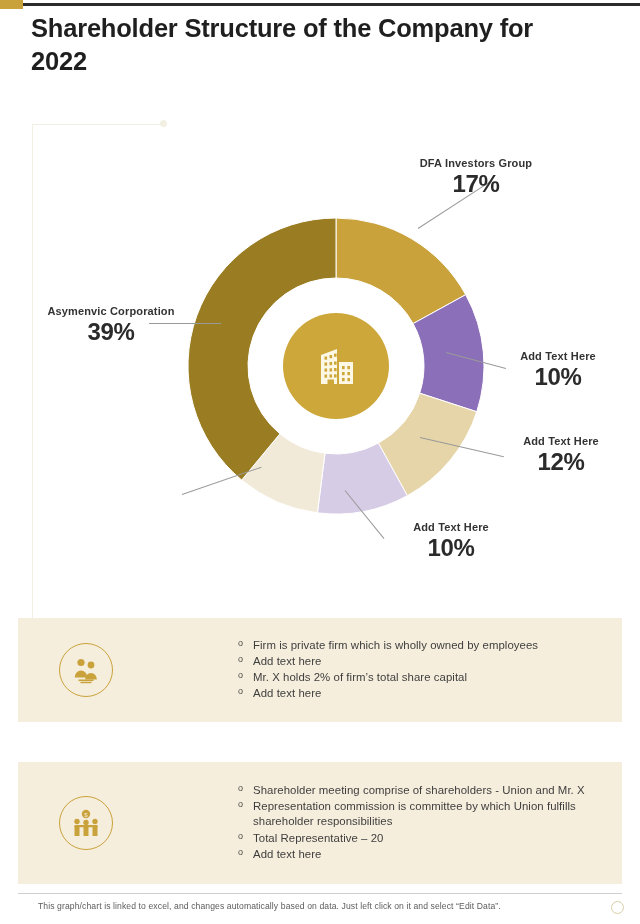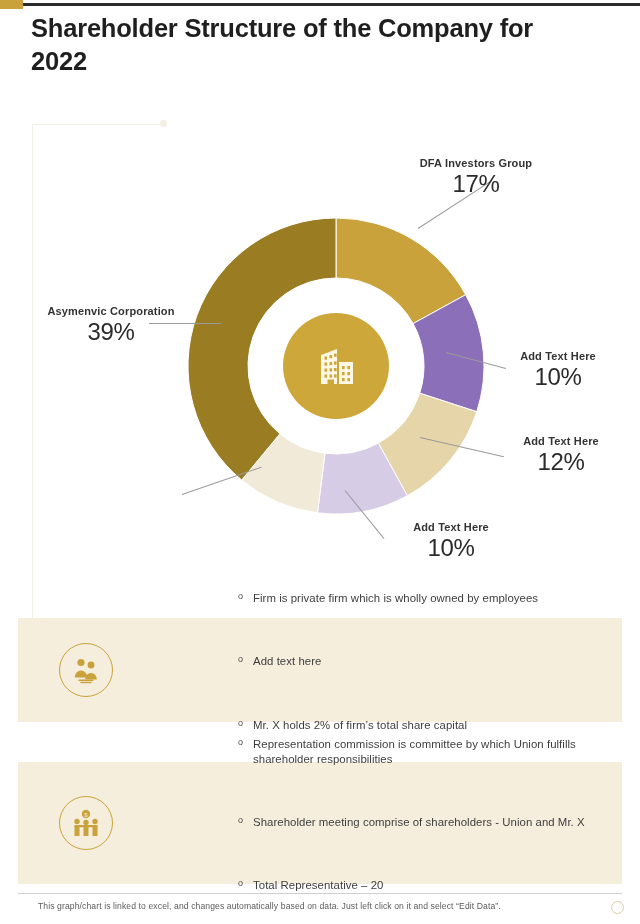--- a/index.html
+++ b/index.html
@@ -65,21 +65,21 @@
     display: flex; align-items: center; justify-content: center;
   }
 
   
   .callout { position: absolute; }
   .callout .cl-name {
     font-size: 11px; font-weight: 700; color: #333333;
     line-height: 1.32; letter-spacing: 0.15px;
   }
   .callout .cl-pct {
-    font-size: 24px; font-weight: 400; color: #2b2b2b;
+    font-size: 24px; font-weight: 700; color: #2b2b2b;
     line-height: 1.12; letter-spacing: -0.3px;
   }
   .ta-center{ text-align: center; }
 
   .c-dfa   { left: 396px; top: 148px; width: 160px; margin-top: 8px; }
   .c-13    { left: 498px; top: 349px; width: 120px; }
   .c-12    { left: 500px; top: 434px; width: 122px; }
   .c-10    { left: 386px; top: 520px; width: 130px; }
   .c-9     { left: 50px;  top: 463px; width: 155px; }
   .c-asym  { left: 46px;  top: 304px; width: 130px; }
@@ -102,21 +102,21 @@
     flex: 0 0 auto;
   }
   .icon-slot-1 { margin-left: 41px; }
   .icon-slot-2 { margin-left: 41px; }
 
   .bullets { margin-left: 125px; }
   .bullets ul { list-style: none; }
   .bullets li {
     position: relative; padding-left: 15px;
     font-size: 11.4px; color: #3e3e3e; line-height: 1.33;
-    margin-bottom: 1px; letter-spacing: 0.05px; margin-top: 48px;
+    margin-bottom: 1px; letter-spacing: 0.05px;
   }
   .bullets li::before {
     content: "o"; position: absolute; left: 0; top: 0px;
     font-size: 9px; color: #4a4a4a;
   }
 
   
   .footer-rule {
     position: absolute; left: 18px; top: 893px;
     width: 604px; height: 1px; background: #cfcfcf;
@@ -254,22 +254,22 @@
           <circle cx="16" cy="15.5" r="2.7"></circle>
           <path d="M4.5 19h5v10h-5z"></path>
           <path d="M22.5 19h5v10h-5z"></path>
           <path d="M13.5 20h5v9h-5z"></path>
           <rect x="4.5" y="18" width="23" height="2.2"></rect>
         </g>
       </svg>
     </div>
     <div class="bullets">
       <ul>
+        <li>Shareholder meeting comprise of shareholders - Union and Mr. X</li>
         <li>Representation commission is committee by which Union fulfills shareholder responsibilities</li>
-        <li>Shareholder meeting comprise of shareholders - Union and Mr. X</li>
         <li>Total Representative – 20</li>
         <li>Add text here</li>
       </ul>
     </div>
   </div>
 
   <div class="footer-rule"></div>
   <div class="footer-text">This graph/chart is linked to excel, and changes automatically based on data. Just left click on it and select “Edit Data”.</div>
   <div class="footer-circle"></div>
 

